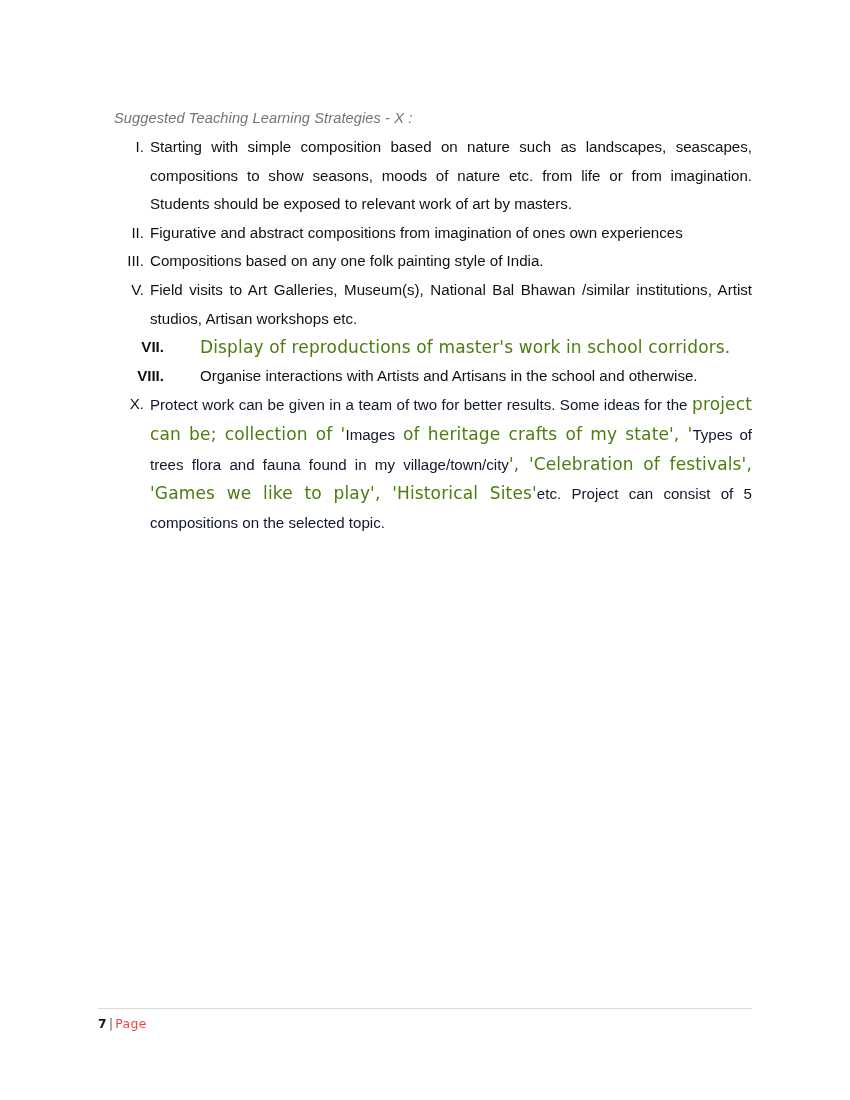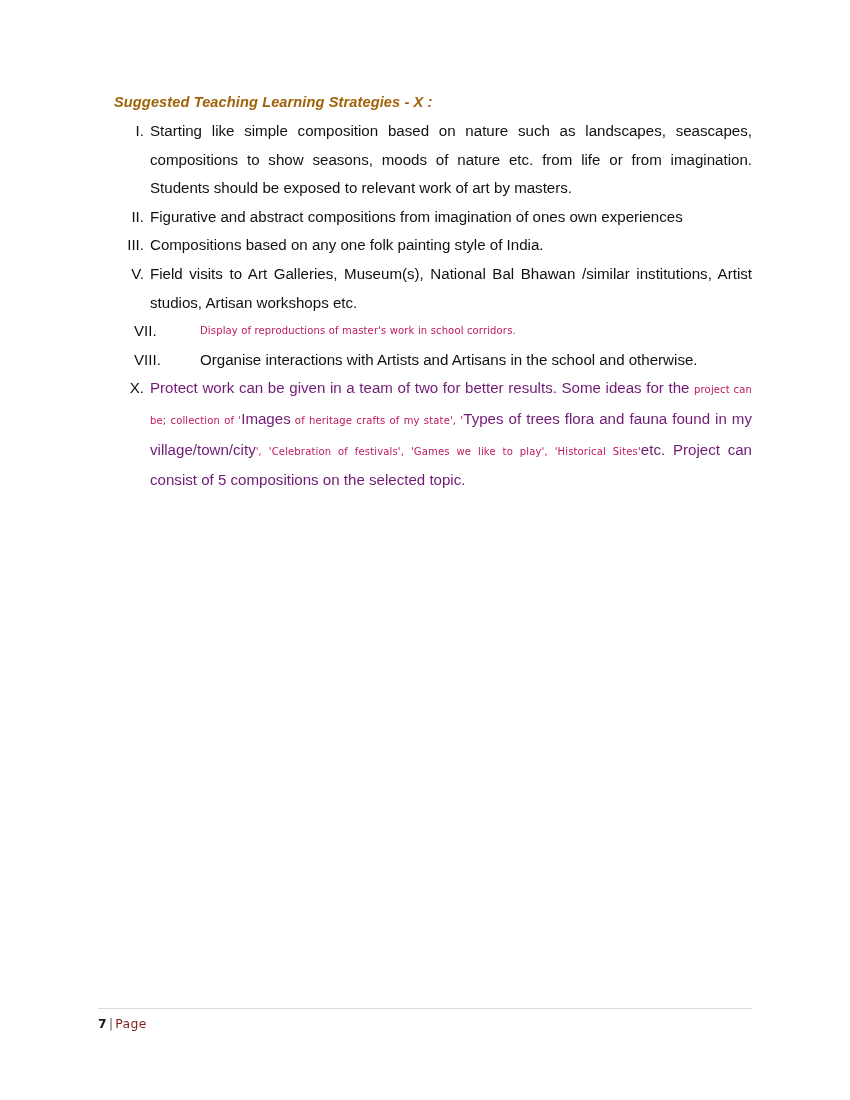--- a/index.html
+++ b/index.html
@@ -33,24 +33,23 @@
     top: 92px;
     width: 638px;
   }
 
   .doc-heading {
     font-family: "Liberation Sans", sans-serif;
     font-style: italic;
     font-size: 14.6px;
     line-height: 20px;
     letter-spacing: 0.1px;
-    color: #a16207;
-    margin: 0 0 5px 0;
+    color: #737373;
+    margin: 16px 0 5px 0;
     white-space: pre;
-    font-weight: bold;
   }
 
   ol.strategy-list {
     list-style: none;
     margin: 0;
     padding: 0;
   }
 
   li.strategy-item {
     position: relative;
@@ -73,41 +72,42 @@
     font-size: 15.1px;
     line-height: 28.6px;
     color: #111111;
   }
 
   
   li.strategy-item.wide-gap {
     padding-left: 86px;
   }
   li.strategy-item.wide-gap .marker {
-    left: 20px;
+    left: 4px;
     width: 46px;
-    text-align: left;
+    text-align: right;
+    font-weight: bold;
   }
 
   
   li.strategy-item .body { display: block; }
   li.strategy-item.no-justify { text-align: left; }
 
   
   .cond {
     font-family: "DejaVu Sans", sans-serif;
-    font-size: 10px;
+    font-size: 17px;
     letter-spacing: 0.15px;
-    color: #be185d;
+    color: #4d7c0f;
   }
   .reg {
     font-family: "Liberation Sans", sans-serif;
     font-size: 15.1px;
     letter-spacing: 0;
-    color: #701a75;
+    color: #0f172a;
   }
 
   .footer {
     position: absolute;
     left: 98px;
     top: 1008px;
     width: 654px;
   }
   .footer-rule {
     width: 100%;
@@ -124,38 +124,38 @@
   .footer-num {
     font-weight: bold;
     color: #1a1a1a;
   }
   .footer-sep {
     font-weight: bold;
     color: #8a8a8a;
     padding: 0 2px;
   }
   .footer-label {
-    color: #7f1d1d;
+    color: #ef4444;
     letter-spacing: 0.4px;
   }
 </style>
 </head>
 <body>
 
 <div class="page">
 
   <div class="content">
 
     <div class="doc-heading">Suggested Teaching Learning Strategies - X :</div>
 
     <ol class="strategy-list">
 
       <li class="strategy-item">
         <span class="marker">I.</span>
-        <span class="body">Starting like simple composition based on nature such as landscapes, seascapes, compositions to show seasons, moods of nature etc. from life or from imagination. Students should be exposed to relevant work of art by masters.</span>
+        <span class="body">Starting with simple composition based on nature such as landscapes, seascapes, compositions to show seasons, moods of nature etc. from life or from imagination. Students should be exposed to relevant work of art by masters.</span>
       </li>
 
       <li class="strategy-item no-justify">
         <span class="marker">II.</span>
         <span class="body">Figurative and abstract compositions from imagination of ones own experiences</span>
       </li>
 
       <li class="strategy-item no-justify">
         <span class="marker">III.</span>
         <span class="body">Compositions based on any one folk painting style of India.</span>

